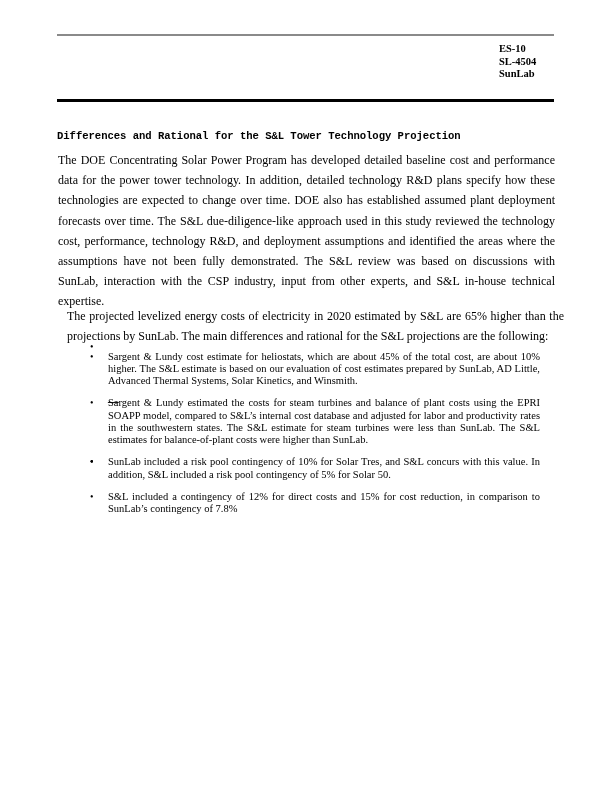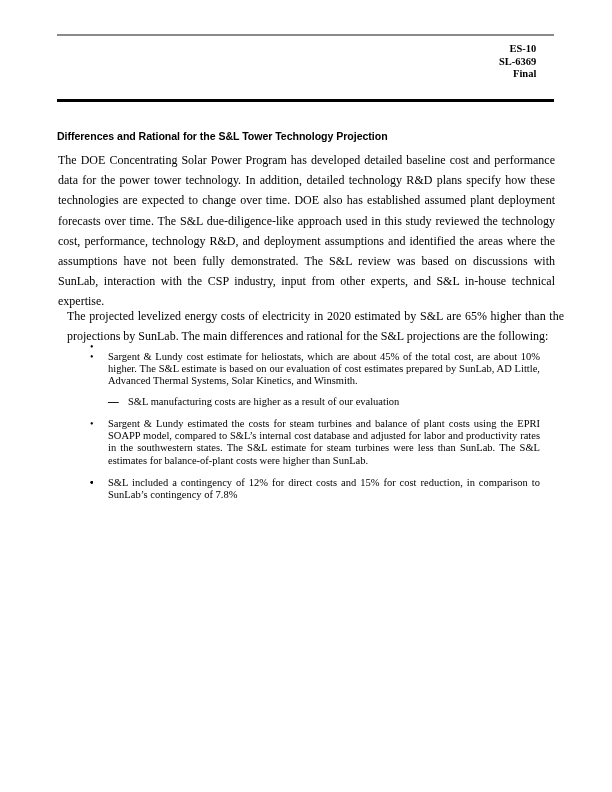--- a/index.html
+++ b/index.html
@@ -7,29 +7,29 @@
       width: 612px; height: 792px; position: relative; overflow: hidden;
       font-family: "Liberation Serif", serif; color: #000;
     }
     .rule-top {
       position: absolute; left: 57px; top: 34px; width: 497px; height: 2px;
       background: #8a8a8a;
     }
     .docid {
       position: absolute; left: 499px; top: 43px;
       font-family: "Liberation Serif", serif; font-weight: bold;
-      font-size: 10.5px; line-height: 12.5px; text-align: right;
+      font-size: 10.5px; line-height: 12.5px;
     }
     .rule-bottom {
       position: absolute; left: 57px; top: 99px; width: 497px; height: 3px;
       background: #000;
     }
     .heading {
       position: absolute; left: 57px; top: 130px;
-      font-family: Liberation Sans, sans-serif; font-weight: bold;
+      font-family: Liberation Mono, monospace; font-weight: bold;
       font-size: 10.6px; letter-spacing: -0.05px;
     }
     .para {
       position: absolute; left: 58px; width: 497px;
       font-size: 12px; line-height: 20.2px; text-align: justify;
       text-align-last: left;
     }
     .p1 { top: 150px; }
     .p2 { top: 297px; }
     .list {
@@ -51,22 +51,22 @@
     }
     .dash { position: absolute; left: 51px; top: 0; }
   </style>
 </head>
 <body>
 
 <div class="rule-top"></div>
 
 <div class="docid">
   <div>ES-10</div>
-  <div>SL-6369</div>
-  <div>Final</div>
+  <div>SL-4504</div>
+  <div>SunLab</div>
 </div>
 
 <div class="rule-bottom"></div>
 
 <div class="heading">Differences and Rational for the S&amp;L Tower Technology Projection</div>
 
 <p class="para p1" style="margin:0">The DOE Concentrating Solar Power Program has developed detailed baseline cost and performance data for the power tower technology. In addition, detailed technology R&amp;D plans specify how these technologies are expected to change over time. DOE also has established assumed plant deployment forecasts over time. The S&amp;L due-diligence-like approach used in this study reviewed the technology cost, performance, technology R&amp;D, and deployment assumptions and identified the areas where the assumptions have not been fully demonstrated. The S&amp;L review was based on discussions with SunLab, interaction with the CSP industry, input from other experts, and S&amp;L in-house technical expertise.</p>
 <p class="para p2" style="margin:9px">The projected levelized energy costs of electricity in 2020 estimated by S&amp;L are 65% higher than the projections by SunLab. The main differences and rational for the S&amp;L projections are the following:</p>
 
 <ul class="list">
@@ -78,34 +78,34 @@
     <span>Sargent &amp; Lundy cost estimate for heliostats, which are about 45% of the total cost, are about 10% higher. The S&amp;L estimate is based on our evaluation of cost estimates prepared by SunLab, AD Little, Advanced Thermal Systems, Solar Kinetics, and Winsmith.</span>
     <ul class="subs">
       <li class="sub">
         <span class="dash">—</span>
       </li>
       <li class="sub">
         <span class="dash">—</span>
       </li>
       <li class="sub">
         <span class="dash">—</span>
-        <span>S&amp;L manufacturing costs are higher as a result of our evaluation</span>
       </li>
     </ul>
   </li>
   <li class="item">
     <span class="bullet">•</span>
     <span>Sargent &amp; Lundy estimated the costs for steam turbines and balance of plant costs using the EPRI SOAPP model, compared to S&amp;L’s internal cost database and adjusted for labor and productivity rates in the southwestern states. The S&amp;L estimate for steam turbines were less than SunLab. The S&amp;L estimates for balance-of-plant costs were higher than SunLab.</span>
   </li>
   <li class="item">
     <span class="bullet">•</span>
   </li>
   <li class="item">
     <span class="bullet">•</span>
   </li>
   <li class="item">
     <span class="bullet">•</span>
+    <span>SunLab included a risk pool contingency of 10% for Solar Tres, and S&amp;L concurs with this value. In addition, S&amp;L included a risk pool contingency of 5% for Solar 50.</span>
   </li>
   <li class="item">
     <span class="bullet">•</span>
     <span>S&amp;L included a contingency of 12% for direct costs and 15% for cost reduction, in comparison to SunLab’s contingency of 7.8%</span>
   </li>
 </ul>
 
 </body></html>

